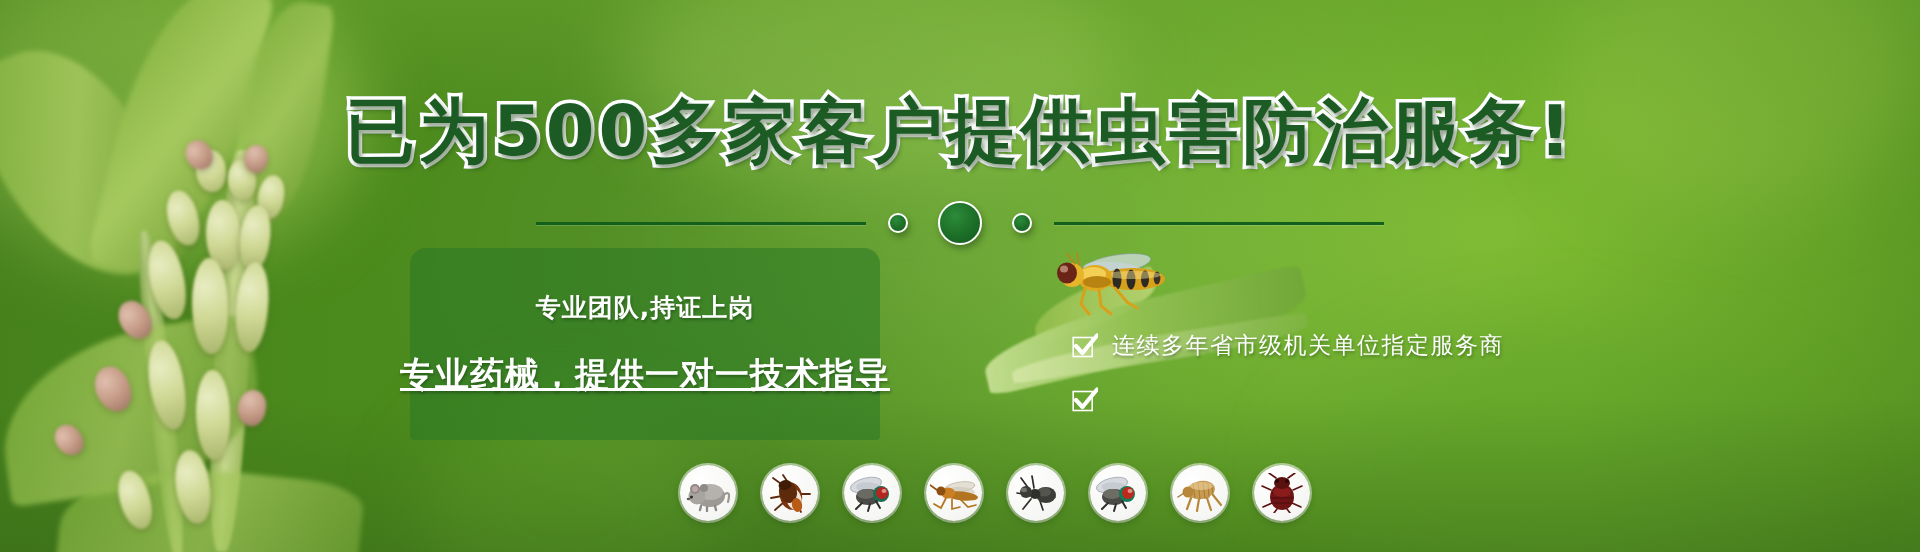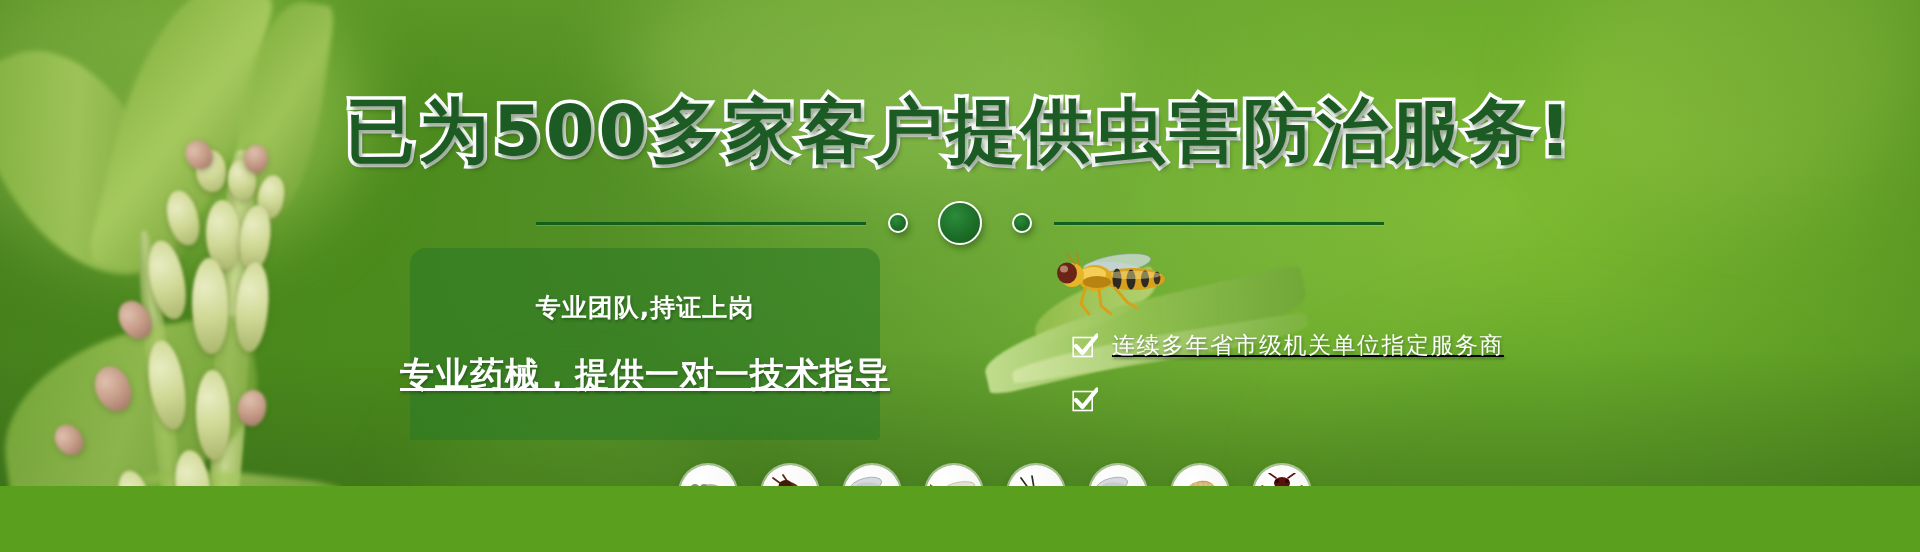--- a/index.html
+++ b/index.html
@@ -6,21 +6,21 @@
   html,body { width:1920px; height:552px; overflow:hidden; }
   body {
     font-family:"Liberation Sans", sans-serif;
     background:#5aa01e;
     position:relative;
   }
 
   
   .banner {
     position:absolute; inset:0;
-    width:1920px; height:486px;
+    width:1920px; height:552px;
     overflow:hidden;
   }
 
   
   .bg-base {
     position:absolute; inset:0;
     background:
       radial-gradient(ellipse 900px 520px at 78% 42%, #7fbb33 0%, #6aab28 38%, #57981f 70%, #4b8a1c 100%),
       linear-gradient(160deg,#86c03a 0%,#6fae2b 40%,#4e8c1d 100%);
   }
@@ -161,21 +161,20 @@
   }
   .panel-line.l1 { font-size:25px; }
   .panel-line.l2 { font-size:26px; }
   .panel-line.l3 { font-size:34px;text-decoration:underline; }
 
   
   .checks {
     position:absolute; left:1072px; top:330px;
     display:flex; flex-direction:column; gap:26px;
     z-index:7;
-    text-decoration:underline;
   }
   .check-row { display:flex; align-items:center; gap:14px; }
   .check-box { width:26px; height:26px; position:relative; flex:0 0 auto; }
   .check-label {
     color:#ffffff; font-size:23px; letter-spacing:1.5px;
     white-space:nowrap;
     text-shadow:1px 2px 3px rgba(20,50,15,0.40);
     font-family:"DejaVu Sans","Liberation Sans",sans-serif;
   }
 

